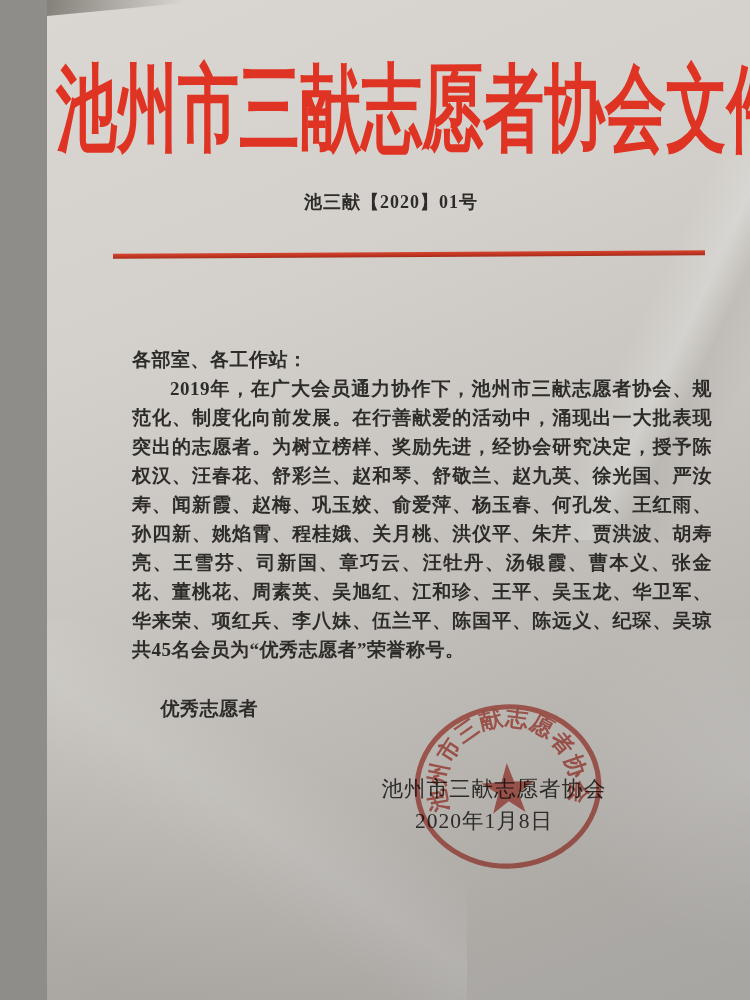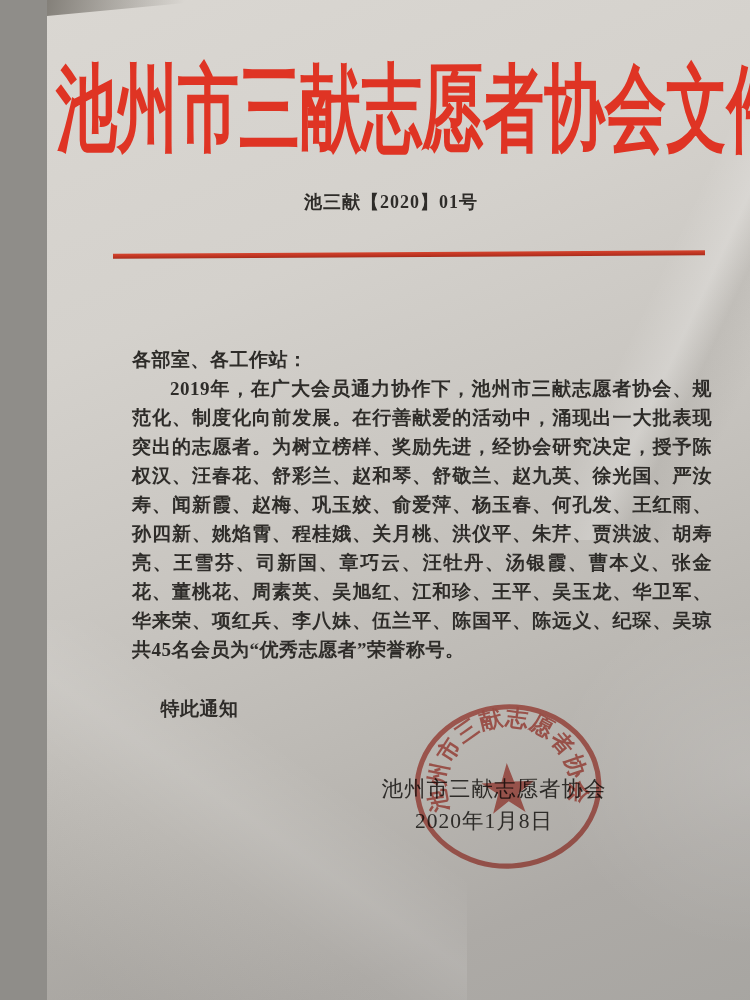--- a/index.html
+++ b/index.html
@@ -127,21 +127,21 @@
   <div class="header-title" style="color:#df3424">池州市三献志愿者协会文件</div>
 
   <div class="doc-number">池三献【2020】01号</div>
 
   <div class="red-rule"></div>
 
 
   <div class="body-block">
     <p>各部室、各工作站：</p>
     <p class="para-indent">2019年，在广大会员通力协作下，池州市三献志愿者协会、规范化、制度化向前发展。在行善献爱的活动中，涌现出一大批表现突出的志愿者。为树立榜样、奖励先进，经协会研究决定，授予陈权汉、汪春花、舒彩兰、赵和琴、舒敬兰、赵九英、徐光国、严汝寿、闻新霞、赵梅、巩玉姣、俞爱萍、杨玉春、何孔发、王红雨、孙四新、姚焰霄、程桂娥、关月桃、洪仪平、朱芹、贾洪波、胡寿亮、王雪芬、司新国、章巧云、汪牡丹、汤银霞、曹本义、张金花、董桃花、周素英、吴旭红、江和珍、王平、吴玉龙、华卫军、华来荣、项红兵、李八妹、伍兰平、陈国平、陈远义、纪琛、吴琼共45名会员为“优秀志愿者”荣誉称号。</p>
-    <p class="closing">特此通知</p>
+    <p class="closing">优秀志愿者</p>
   </div>
 
   <div class="signature">池州市三献志愿者协会</div>
 
   <div class="sign-date">2020年1月8日</div>
 
   <div class="seal">
     <svg viewBox="0 0 190 165">
       <defs>
         <path id="sealArc" d="M 35.7 102.1 A 62 62 0 1 1 154.3 102.1" fill="none"></path>

